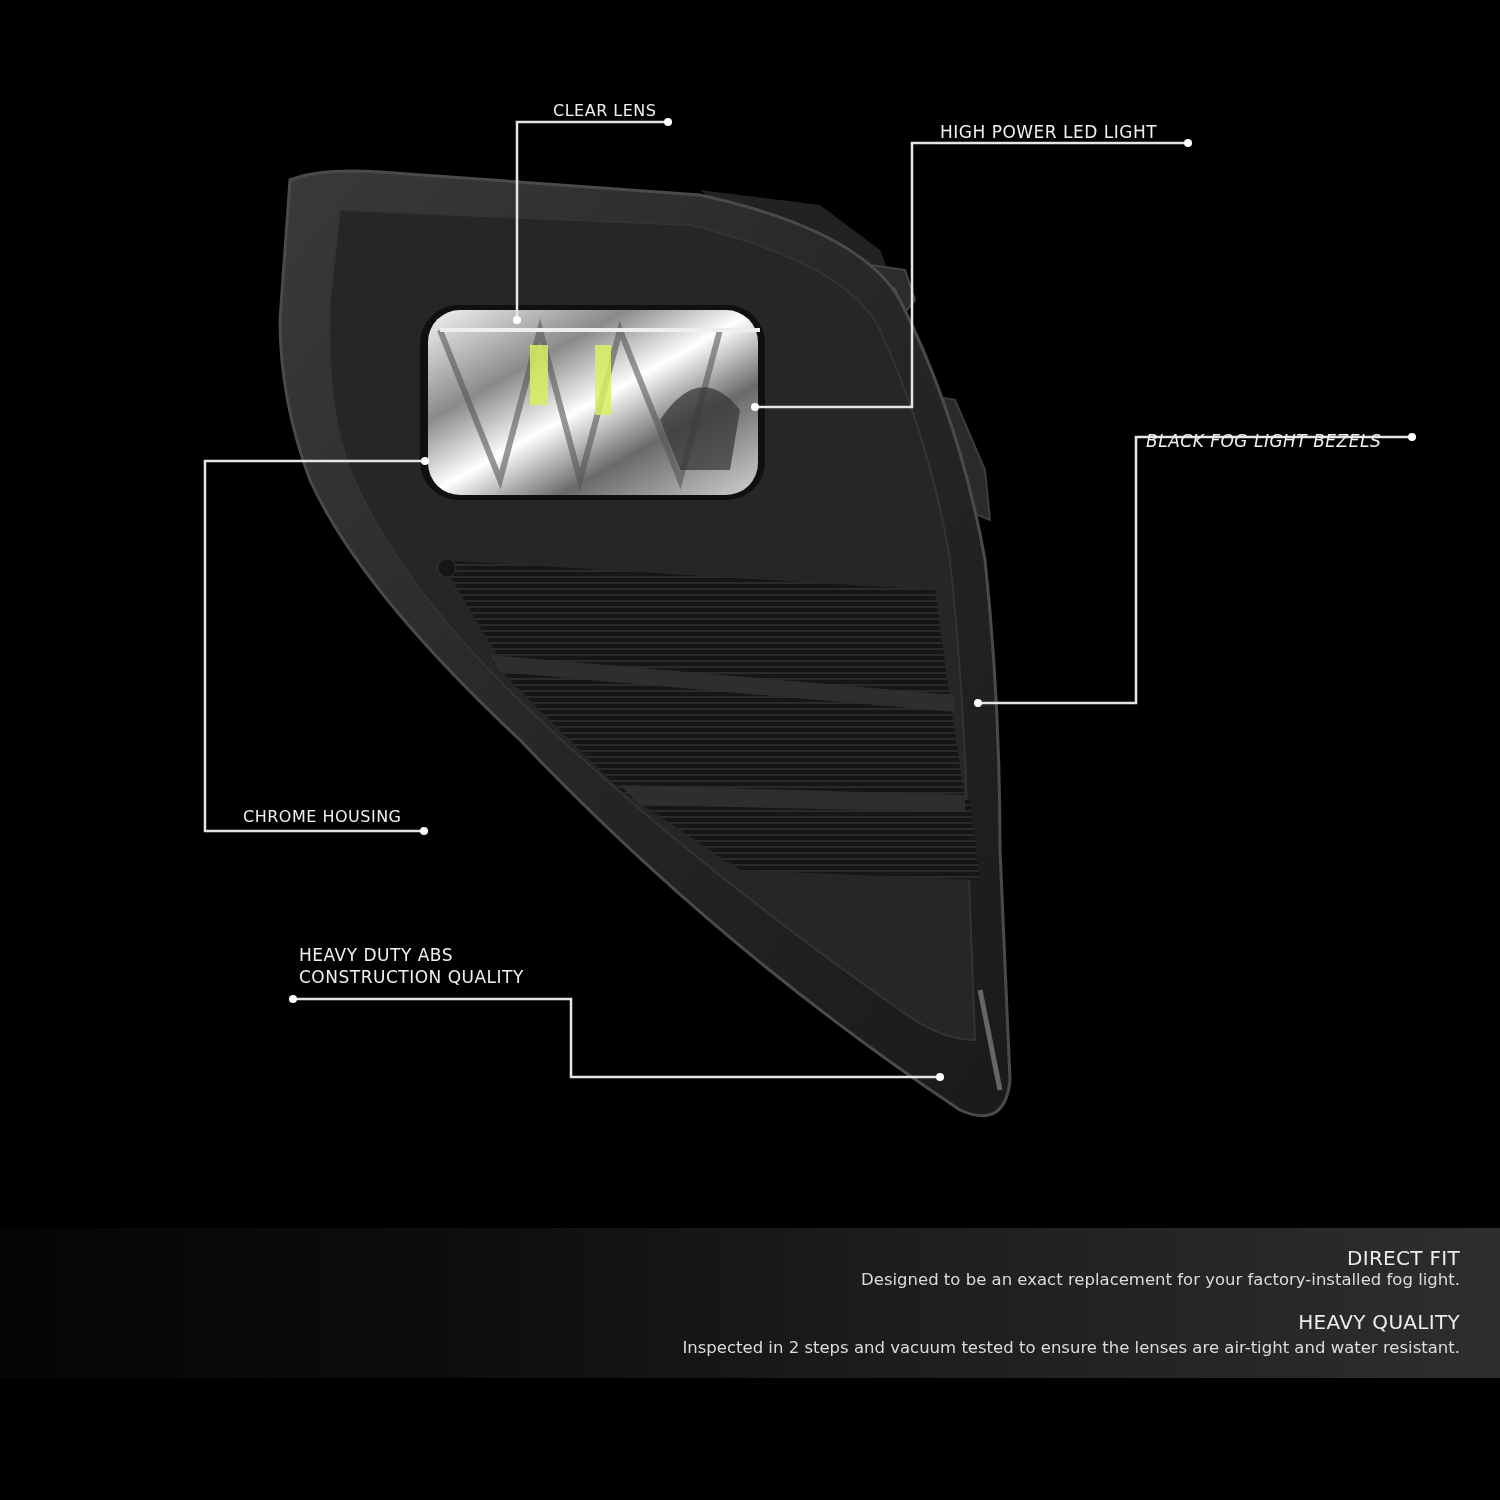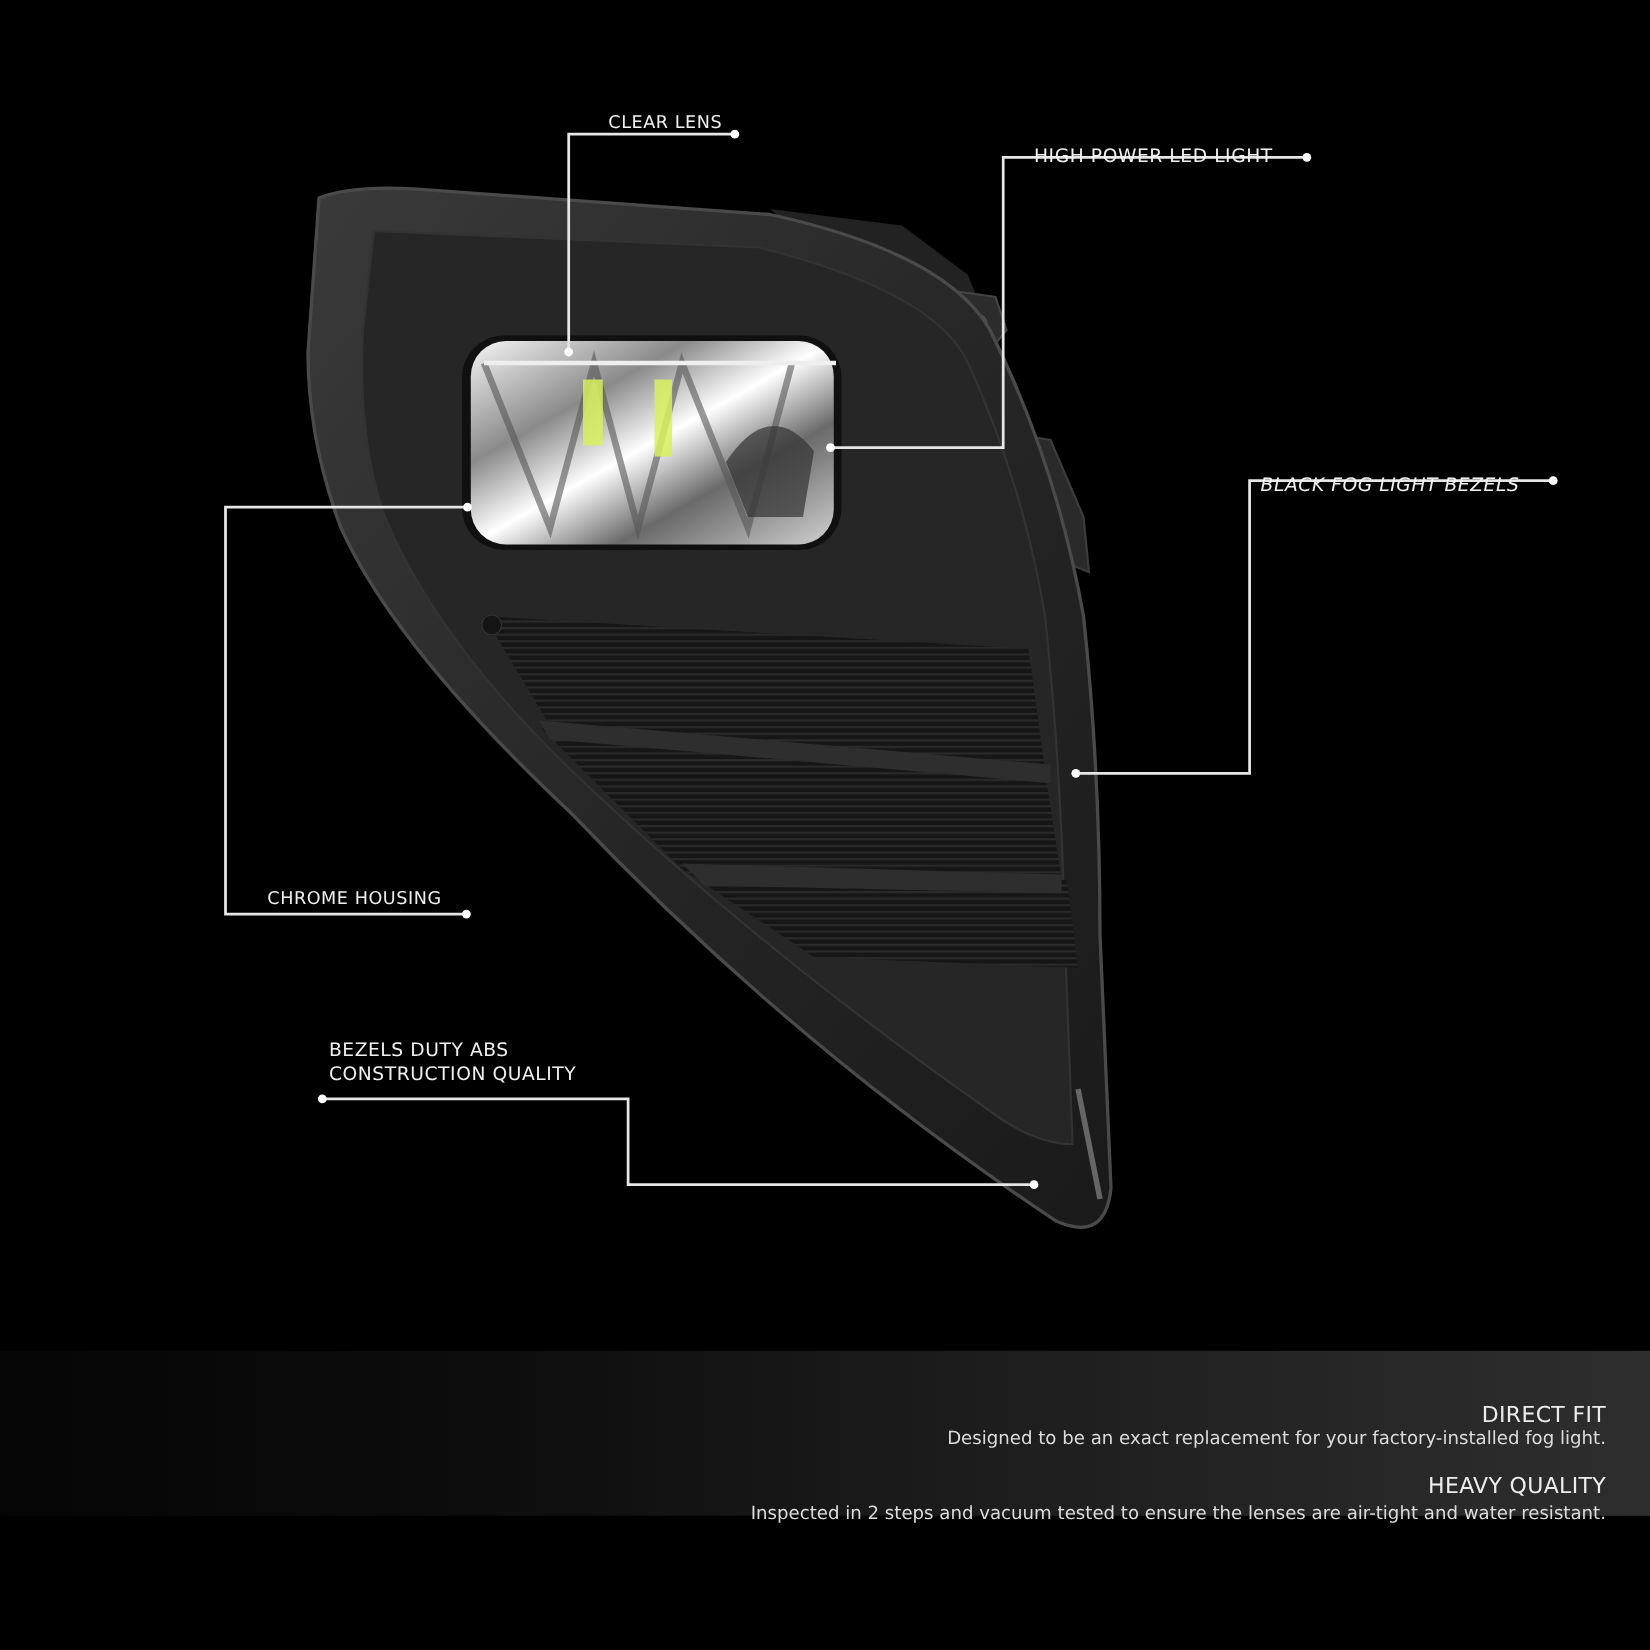--- a/index.html
+++ b/index.html
@@ -5,21 +5,21 @@
   html, body { margin:0; padding:0; background:#000; }
   body { width:1500px; height:1500px; position:relative; overflow:hidden;
          font-family:"DejaVu Sans", sans-serif; color:#f2f2f2; }
   .stage { position:absolute; left:0; top:0; width:1280px; height:1500px; background:#000; }
   svg.art { position:absolute; left:0; top:0; }
   .callout { position:absolute; font-size:17px; letter-spacing:0.5px; color:#f0f0f0;
              white-space:nowrap; line-height:22px; }
   .callout.small { font-size:16px; }
   .banner { position:absolute; left:0; top:1228px; width:1500px; height:150px;
             background:linear-gradient(90deg,#050505 0%,#0d0d0d 30%,#1d1d1d 60%,#2e2e2e 100%); }
-  .feat { position:absolute; right:40px; text-align:right; color:#ececec;margin-top:28px; }
+  .feat { position:absolute; right:40px; text-align:right; color:#ececec; }
   .feat-title { font-size:20px; letter-spacing:0.3px; }
   .feat-desc { font-size:16.5px; color:#dcdcdc; }
 </style>
 </head>
 <body>
 
 <div class="stage">
 
   <svg class="art" width="1500" height="1500" viewBox="0 0 1500 1500">
     <defs>
@@ -91,24 +91,24 @@
       <circle cx="1412" cy="437" r="4"></circle>
       <circle cx="978" cy="703" r="4"></circle>
       <circle cx="425" cy="461" r="4"></circle>
       <circle cx="424" cy="831" r="4"></circle>
       <circle cx="293" cy="999" r="4"></circle>
       <circle cx="940" cy="1077" r="4"></circle>
     </g>
   </svg>
 
   <div class="callout small" style="left:553px; top:100px;">CLEAR LENS</div>
-  <div class="callout" style="left:940px; top:131px;">HIGH POWER LED LIGHT</div>
+  <div class="callout" style="left:940px; top:121px;">HIGH POWER LED LIGHT</div>
   <div class="callout" style="left:1146px; top:430px;font-style:italic;">BLACK FOG LIGHT BEZELS</div>
   <div class="callout small" style="left:243px; top:806px;">CHROME HOUSING</div>
-  <div class="callout" style="left:299px; top:944px;">BEZELS DUTY ABS</div>
+  <div class="callout" style="left:299px; top:944px;">HEAVY DUTY ABS</div>
   <div class="callout" style="left:299px; top:966px;">CONSTRUCTION QUALITY</div>
 
   <div class="banner">
     <div class="feat feat-title" style="top:18px;">DIRECT FIT</div>
     <div class="feat feat-desc" style="top:42px;">Designed to be an exact replacement for your factory-installed fog light.</div>
     <div class="feat feat-title" style="top:82px;">HEAVY QUALITY</div>
     <div class="feat feat-desc" style="top:110px;">Inspected in 2 steps and vacuum tested to ensure the lenses are air-tight and water resistant.</div>
   </div>
 </div>
 

